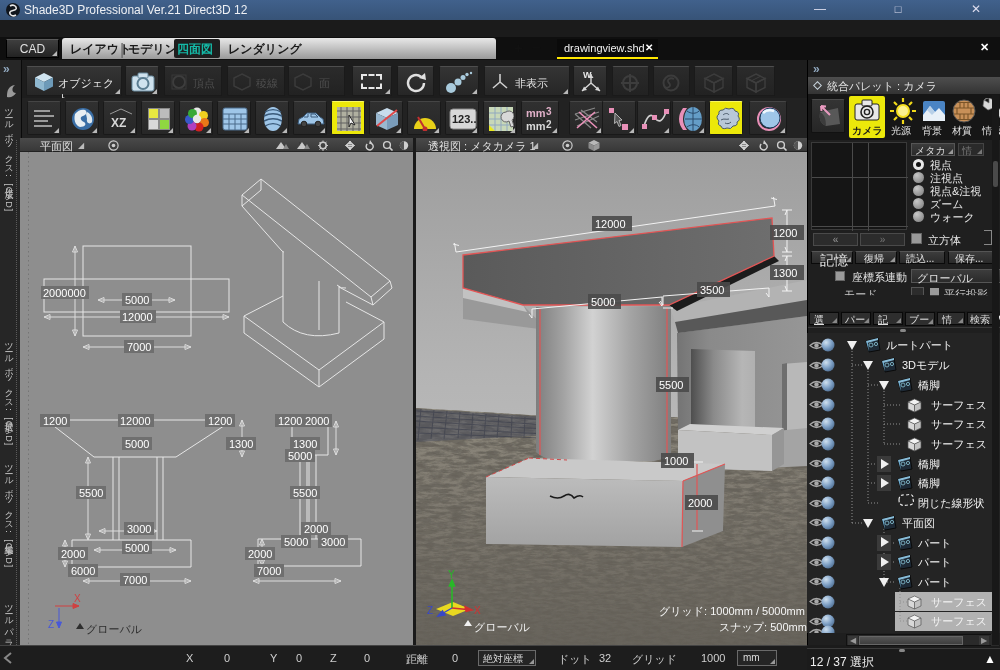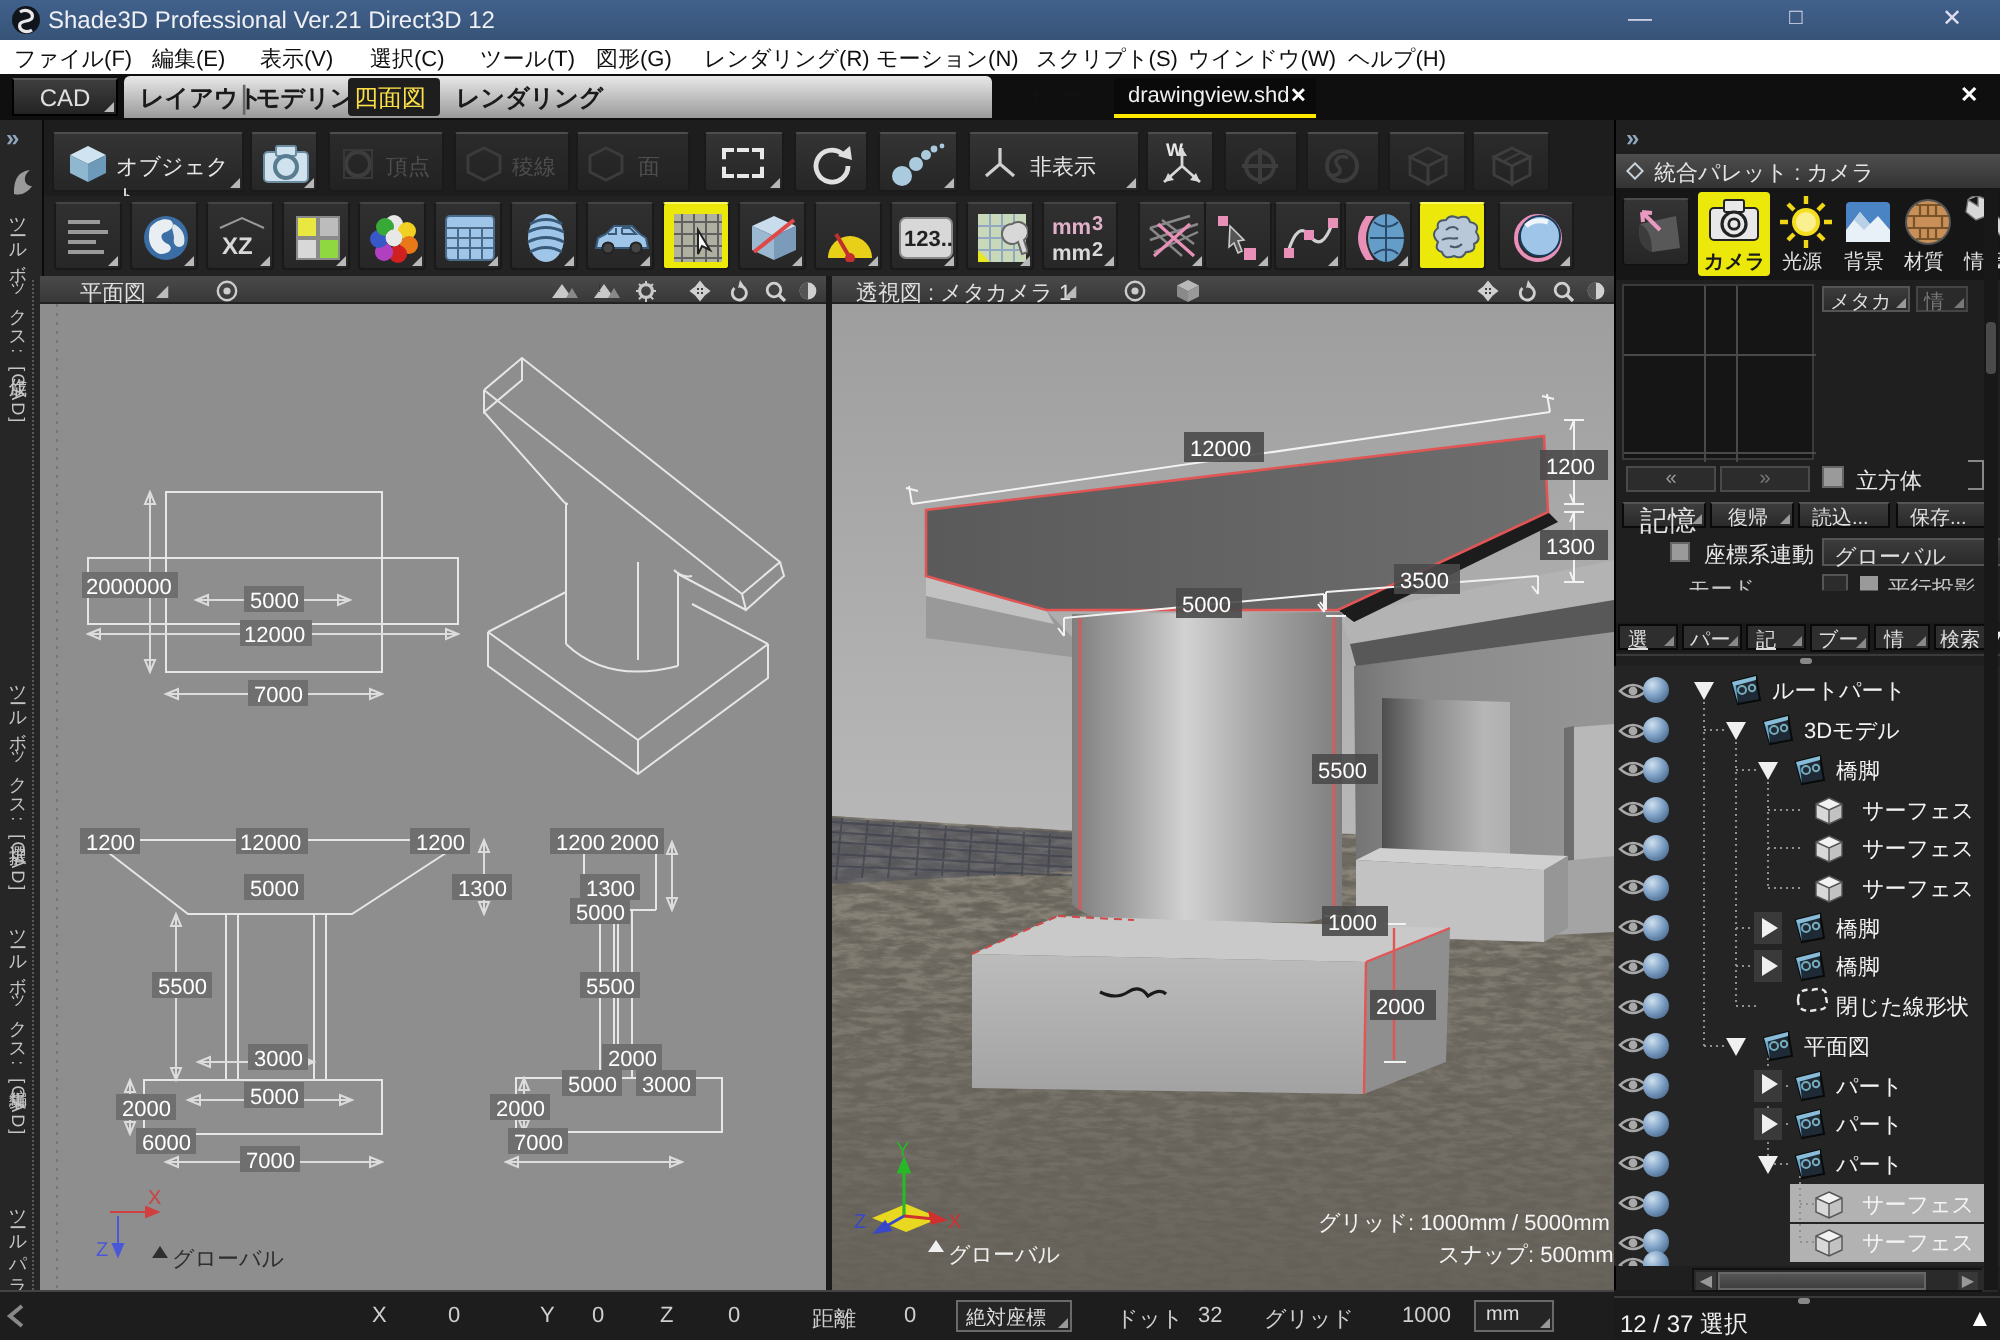--- a/index.html
+++ b/index.html
@@ -22,42 +22,29 @@
 <svg class="abs" style="left:6px;top:3px" width="14" height="14" viewBox="0 0 14 14">
         <circle cx="7" cy="7" r="7" fill="#10151c"></circle>
         <path d="M4 3c3-2 7 0 6 3c-1 2-5 1-6 3c-1 3 3 5 6 3" stroke="#e8e8e8" stroke-width="1.6" fill="none"></path>
       </svg>
 <div class="abs" style="left:24px;top:3px;font-size:12px;color:#eef0f4">Shade3D Professional Ver.21 Direct3D 12</div>
 <div class="abs" style="left:812px;top:2px;width:16px;text-align:center;font-size:12px;color:#dde">—</div>
 <div class="abs" style="left:890px;top:3px;width:16px;text-align:center;font-size:11px;color:#dde">□</div>
 <div class="abs" style="left:968px;top:2px;width:16px;text-align:center;font-size:12px;color:#dde">✕</div>
 </div>
 
-<div class="abs" style="left:0;top:20px;width:1000px;height:17px;background:#fff;color:#101010;font-size:11px">
-<span class="abs" style="left:7px;top:2px">ファイル(F)</span>
-<span class="abs" style="left:76px;top:2px">編集(E)</span>
-<span class="abs" style="left:130px;top:2px">表示(V)</span>
-<span class="abs" style="left:185px;top:2px">選択(C)</span>
-<span class="abs" style="left:240px;top:2px">ツール(T)</span>
-<span class="abs" style="left:298px;top:2px">図形(G)</span>
-<span class="abs" style="left:352px;top:2px">レンダリング(R)</span>
-<span class="abs" style="left:438px;top:2px">モーション(N)</span>
-<span class="abs" style="left:518px;top:2px">スクリプト(S)</span>
-<span class="abs" style="left:594px;top:2px">ウインドウ(W)</span>
-<span class="abs" style="left:674px;top:2px">ヘルプ(H)</span>
-</div>
 
 <div class="abs" style="left:0;top:37px;width:1000px;height:23px;background:#0f0f0f">
 <div class="abs" style="left:6px;top:2px;width:53px;height:19px;background:linear-gradient(#3e3e3e,#232323);border:1px solid #000;border-top:1px solid #5a5a5a;color:#e0e0e0;font-size:12px;text-align:center;line-height:18px">CAD<span class="tri"></span></div>
 <div class="abs" style="left:62px;top:1px;width:434px;height:21px;background:linear-gradient(#e8e8e8,#9a9a9a);border-radius:3px 3px 0 0">
 <span class="abs" style="left:8px;top:3px;font-size:12px;font-weight:bold;color:#1a1a1a">レイアウト</span>
 <span class="abs" style="left:58px;top:3px;color:#666">|</span>
 <span class="abs" style="left:66px;top:3px;font-size:12px;font-weight:bold;color:#1a1a1a">モデリング</span>
 <div class="abs" style="left:112px;top:1px;width:46px;height:19px;background:#1e1e1e;border-radius:2px">
-          <span class="abs" style="left:3px;top:2px;font-size:12px;font-weight:normal;color:#fde047">四面図</span>
+          <span class="abs" style="left:3px;top:2px;font-size:12px;font-weight:bold;color:#14b8a6">四面図</span>
         </div>
 <span class="abs" style="left:166px;top:3px;font-size:12px;font-weight:bold;color:#1a1a1a">レンダリング</span>
 <span class="abs" style="left:452px;top:1px;font-size:15px;font-weight:bold;color:#111">+</span>
 <span class="abs" style="left:470px;top:1px;font-size:15px;font-weight:bold;color:#111">−</span>
 </div>
 <div class="abs" style="left:557px;top:2px;width:101px;height:20px;background:#0a0a0a">
 <span class="abs" style="left:7px;top:3px;font-size:11px;color:#f0f0f0">drawingview.shd</span>
 <span class="abs" style="left:88px;top:3px;font-size:10px;color:#fff;font-weight:bold">✕</span>
 <div class="abs" style="left:0;top:18px;width:101px;height:2px;background:#ffe800"></div>
 </div>
@@ -702,20 +689,33 @@
 <div class="abs" style="left:0;top:83px;width:96px;height:1px;background:#4a4a4a"></div>
 </div>
 <div class="abs" style="left:103px;top:83px;width:44px;height:13px;background:linear-gradient(#3c3c3c,#2a2a2a);border:1px solid #555">
         <span class="abs" style="left:3px;top:0px;font-size:10px;color:#ddd">メタカ</span>
         <span class="tri" style="border-bottom-color:#999"></span>
       </div>
 <div class="abs" style="left:150px;top:83px;width:26px;height:13px;background:#2a2a2a;border:1px solid #444">
         <span class="abs" style="left:3px;top:0px;font-size:10px;color:#777">情</span>
         <span class="tri" style="border-bottom-color:#777"></span>
       </div>
+<div class="abs" style="left:103px;top:99px;width:90px;height:70px;font-size:11px;color:#e8e8e8">
+<div class="abs" style="left:2px;top:0px;width:11px;height:11px;border-radius:50%;background:#e8e8e8"></div>
+        <div class="abs" style="left:5px;top:3px;width:5px;height:5px;border-radius:50%;background:#111"></div>
+<div class="abs" style="left:19px;top:-1px">視点</div>
+<div class="abs" style="left:2px;top:13px;width:11px;height:11px;border-radius:50%;background:radial-gradient(circle at 35% 30%,#c8c8c8,#787878)"></div>
+<div class="abs" style="left:19px;top:12px">注視点</div>
+<div class="abs" style="left:2px;top:26px;width:11px;height:11px;border-radius:50%;background:radial-gradient(circle at 35% 30%,#c8c8c8,#787878)"></div>
+<div class="abs" style="left:19px;top:25px">視点&amp;注視</div>
+<div class="abs" style="left:2px;top:39px;width:11px;height:11px;border-radius:50%;background:radial-gradient(circle at 35% 30%,#c8c8c8,#787878)"></div>
+<div class="abs" style="left:19px;top:38px">ズーム</div>
+<div class="abs" style="left:2px;top:52px;width:11px;height:11px;border-radius:50%;background:radial-gradient(circle at 35% 30%,#c8c8c8,#787878)"></div>
+<div class="abs" style="left:19px;top:51px">ウォーク</div>
+</div>
 <div class="abs" style="left:5px;top:173px;width:45px;height:13px;background:#2c2c2c;border:1px solid #4a4a4a;text-align:center;font-size:10px;color:#999;line-height:12px">«</div>
 <div class="abs" style="left:52px;top:173px;width:45px;height:13px;background:#2c2c2c;border:1px solid #4a4a4a;text-align:center;font-size:10px;color:#777;line-height:12px">»</div>
 <div class="abs" style="left:103px;top:173px;width:11px;height:11px;background:#9a9a9a;border:1px solid #666"></div>
 <span class="abs" style="left:120px;top:173px;font-size:11px;color:#e8e8e8">立方体</span>
 <div class="abs" style="left:176px;top:170px;width:8px;height:15px;border:1px solid #888;border-left:none"></div>
 <div class="abs" style="left:3px;top:191px;width:42px;height:13px;background:linear-gradient(#3c3c3c,#2a2a2a);border:1px solid #0a0a0a;border-top:1px solid #555">
         <span class="abs" style="left:8px;top:0;font-size:14px;color:#e0e0e0">記憶</span>
         <span class="tri" style="border-bottom-color:#999"></span>
       </div>
 <div class="abs" style="left:47px;top:191px;width:42px;height:13px;background:linear-gradient(#3c3c3c,#2a2a2a);border:1px solid #0a0a0a;border-top:1px solid #555">

